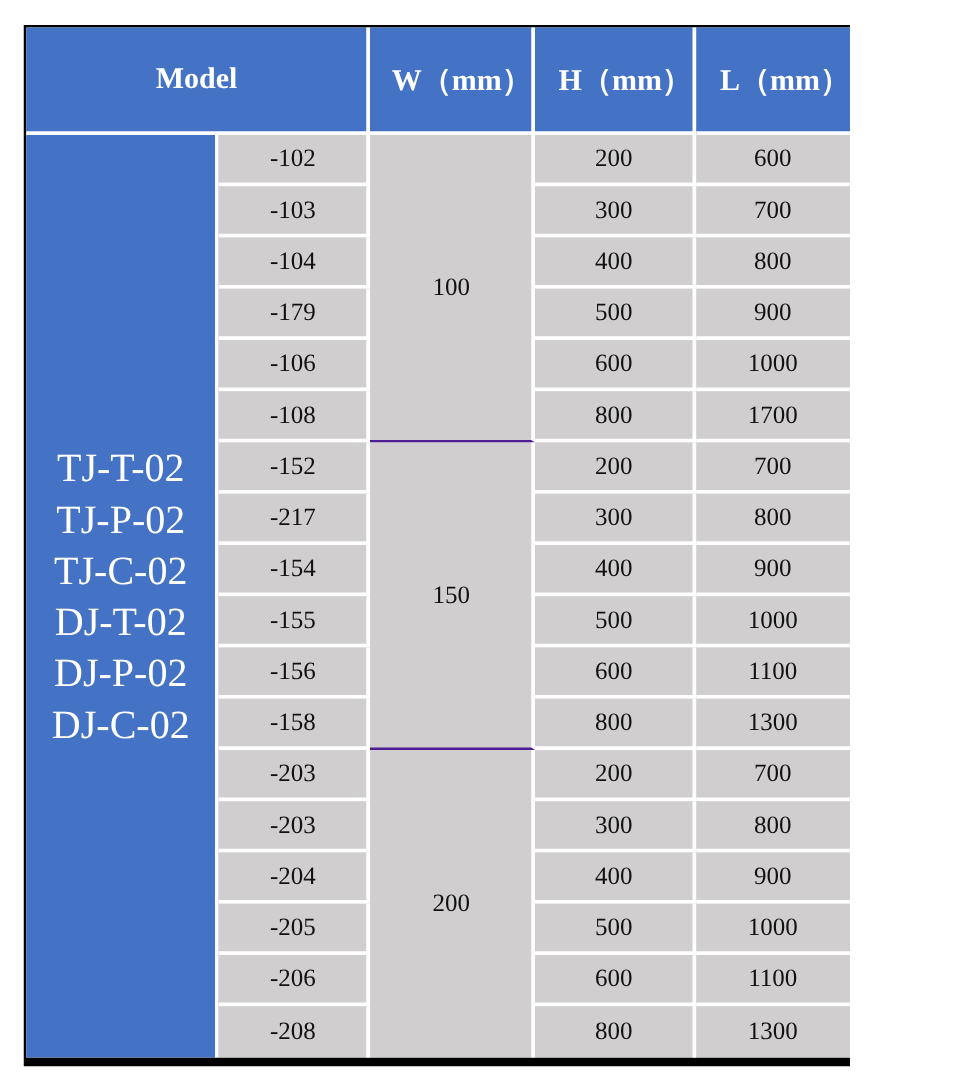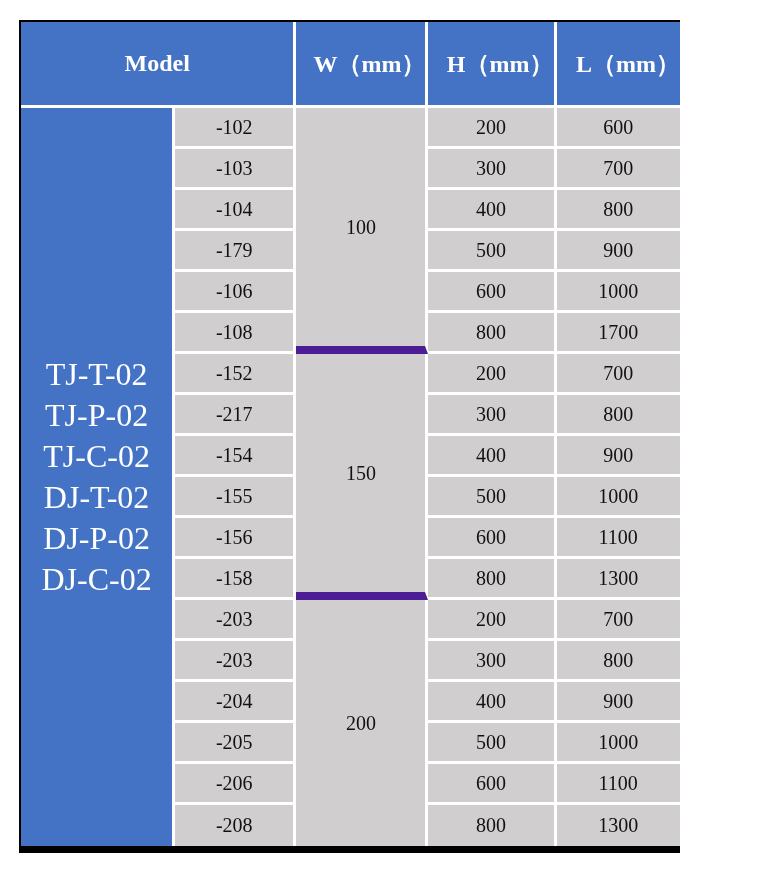--- a/index.html
+++ b/index.html
@@ -37,21 +37,21 @@
     border-right: 3px solid #ffffff;
   }
   td.cell {
     background: #d0cece; color: #111111;
     font-size: 20px; height: 41px;
     border-right: 3px solid #ffffff;
     border-bottom: 3px solid #ffffff;
   }
   td.cell.last { border-right: none; }
   tr.lastrow td.cell { border-bottom: none; }
-  td.wgroup { border-bottom: 8px solid #4c1d95; }
+  td.wgroup { border-bottom: 2px solid #4c1d95; }
   td.wgroup.lastgroup { border-bottom: none; }
   .models-list div { height: 41px; }
 </style>
 </head>
 <body>
 
 <div class="frame">
   <table class="spec">
     <colgroup>
       <col style="width:181px">

